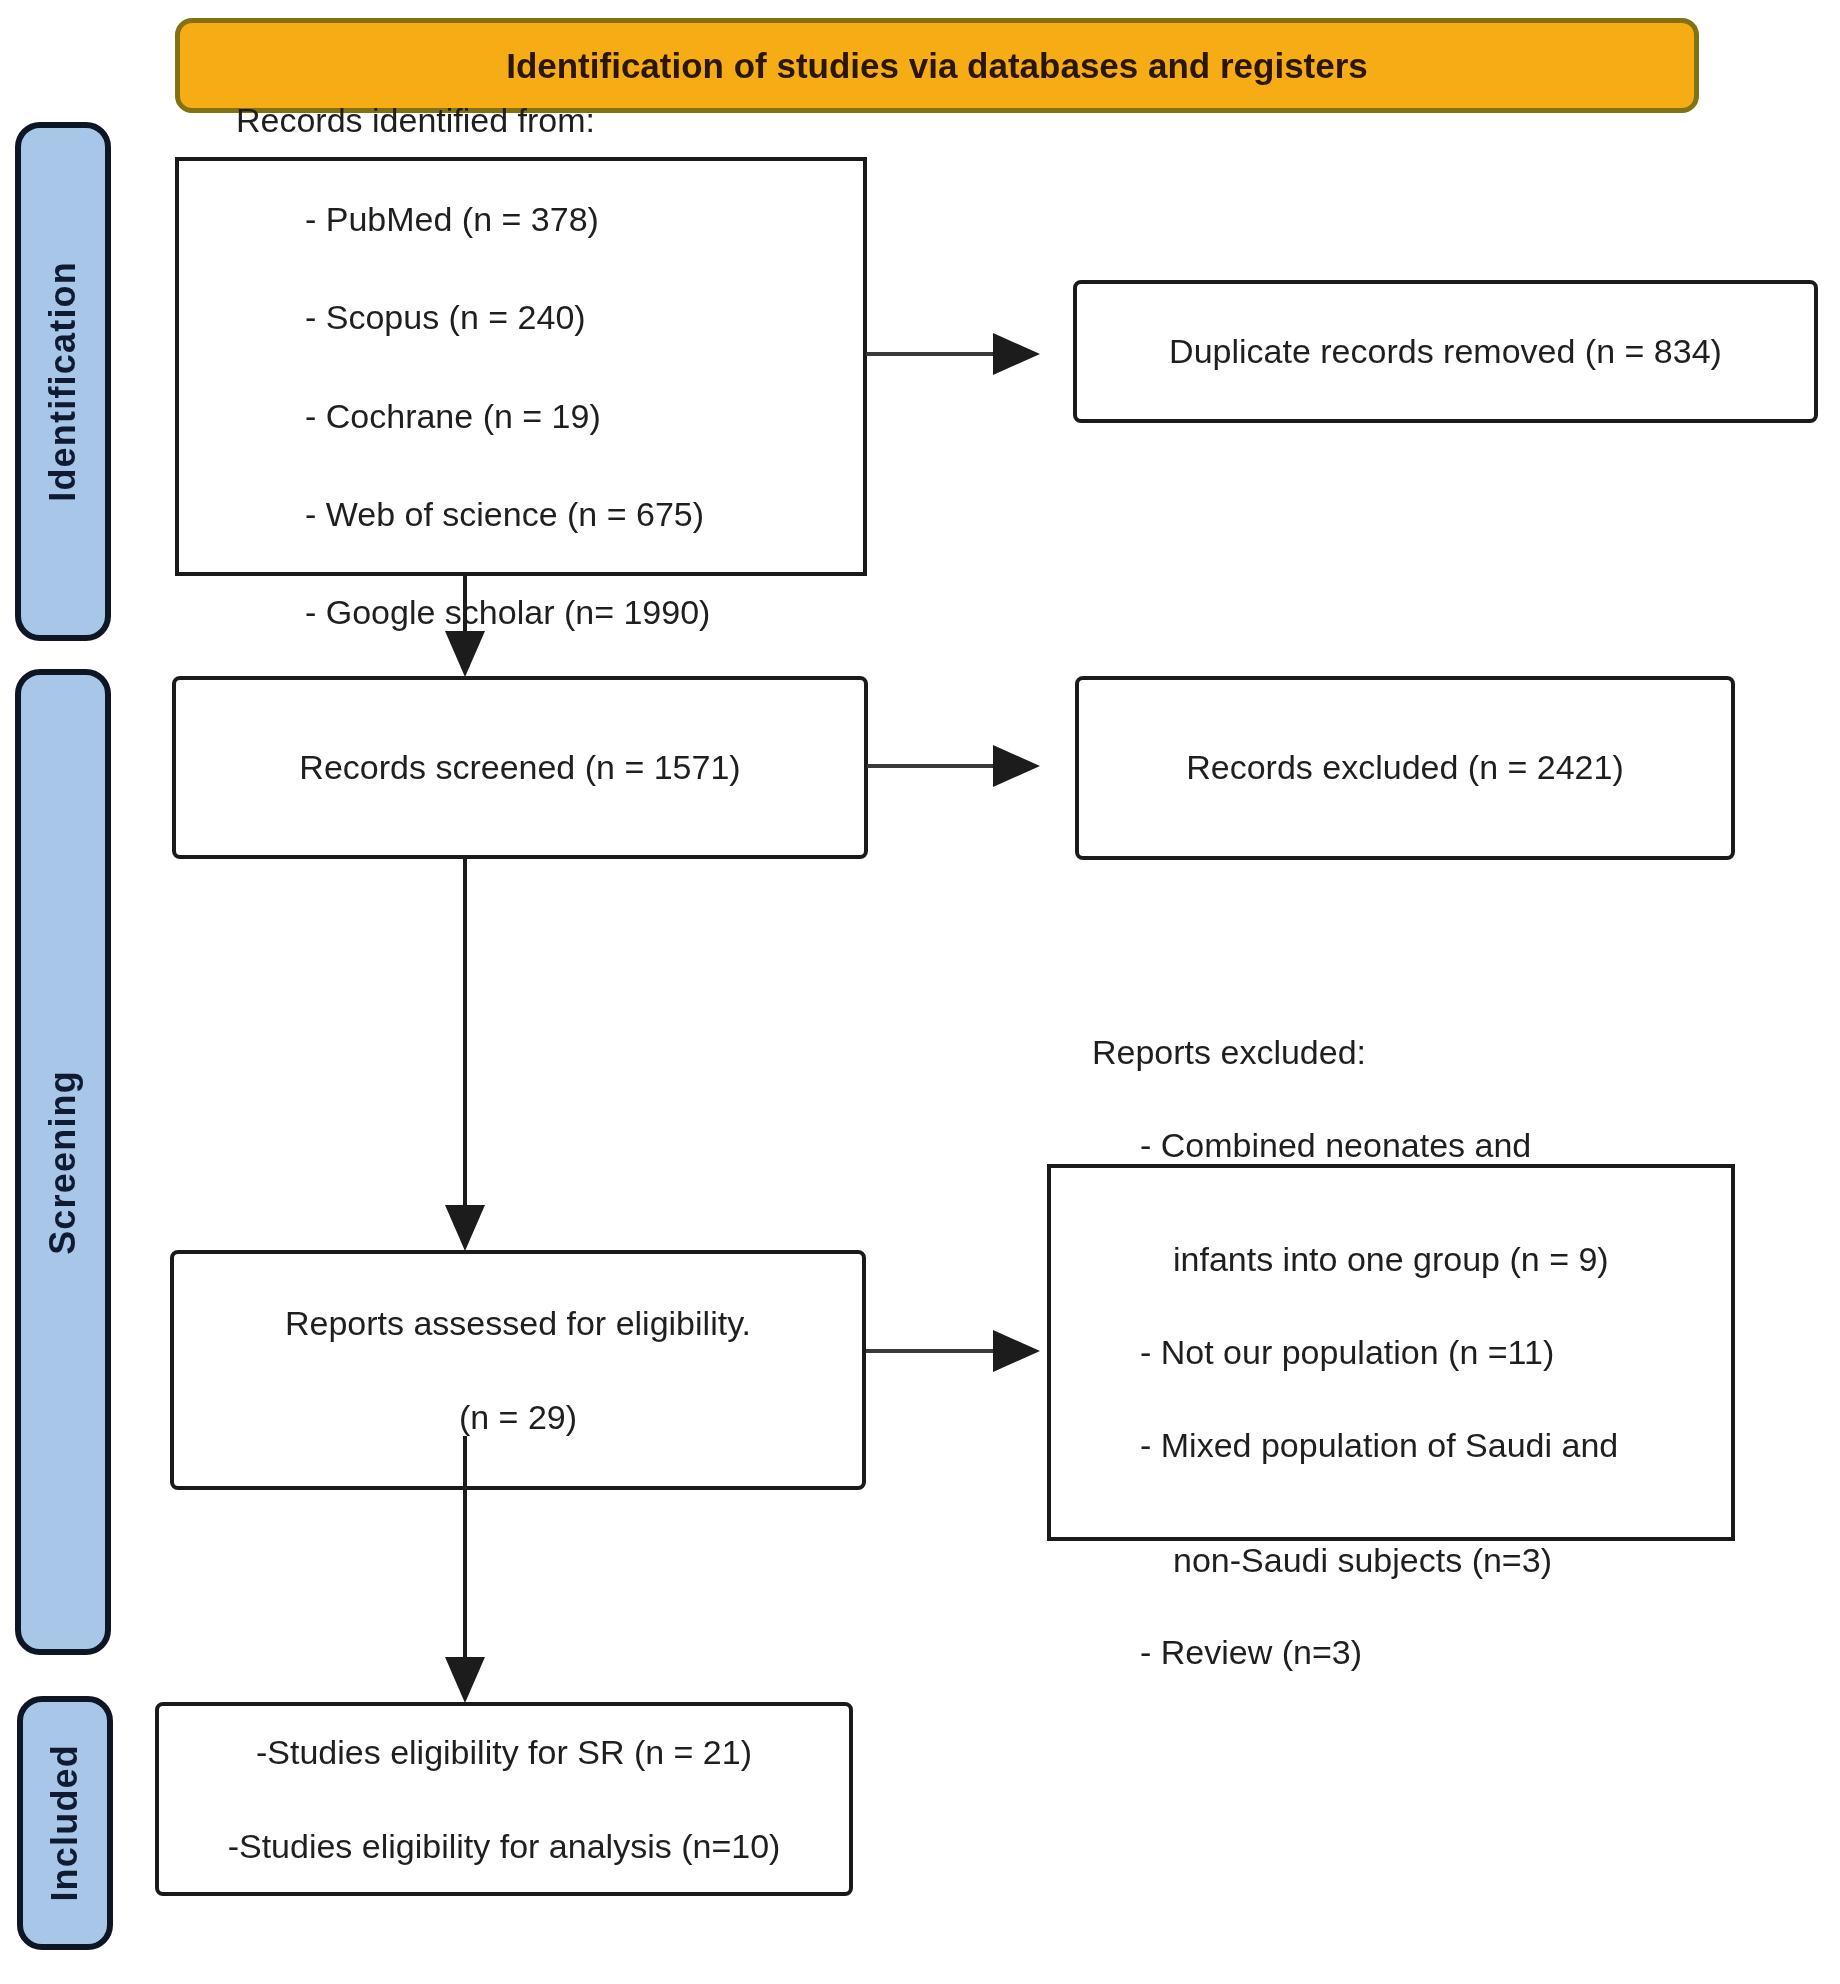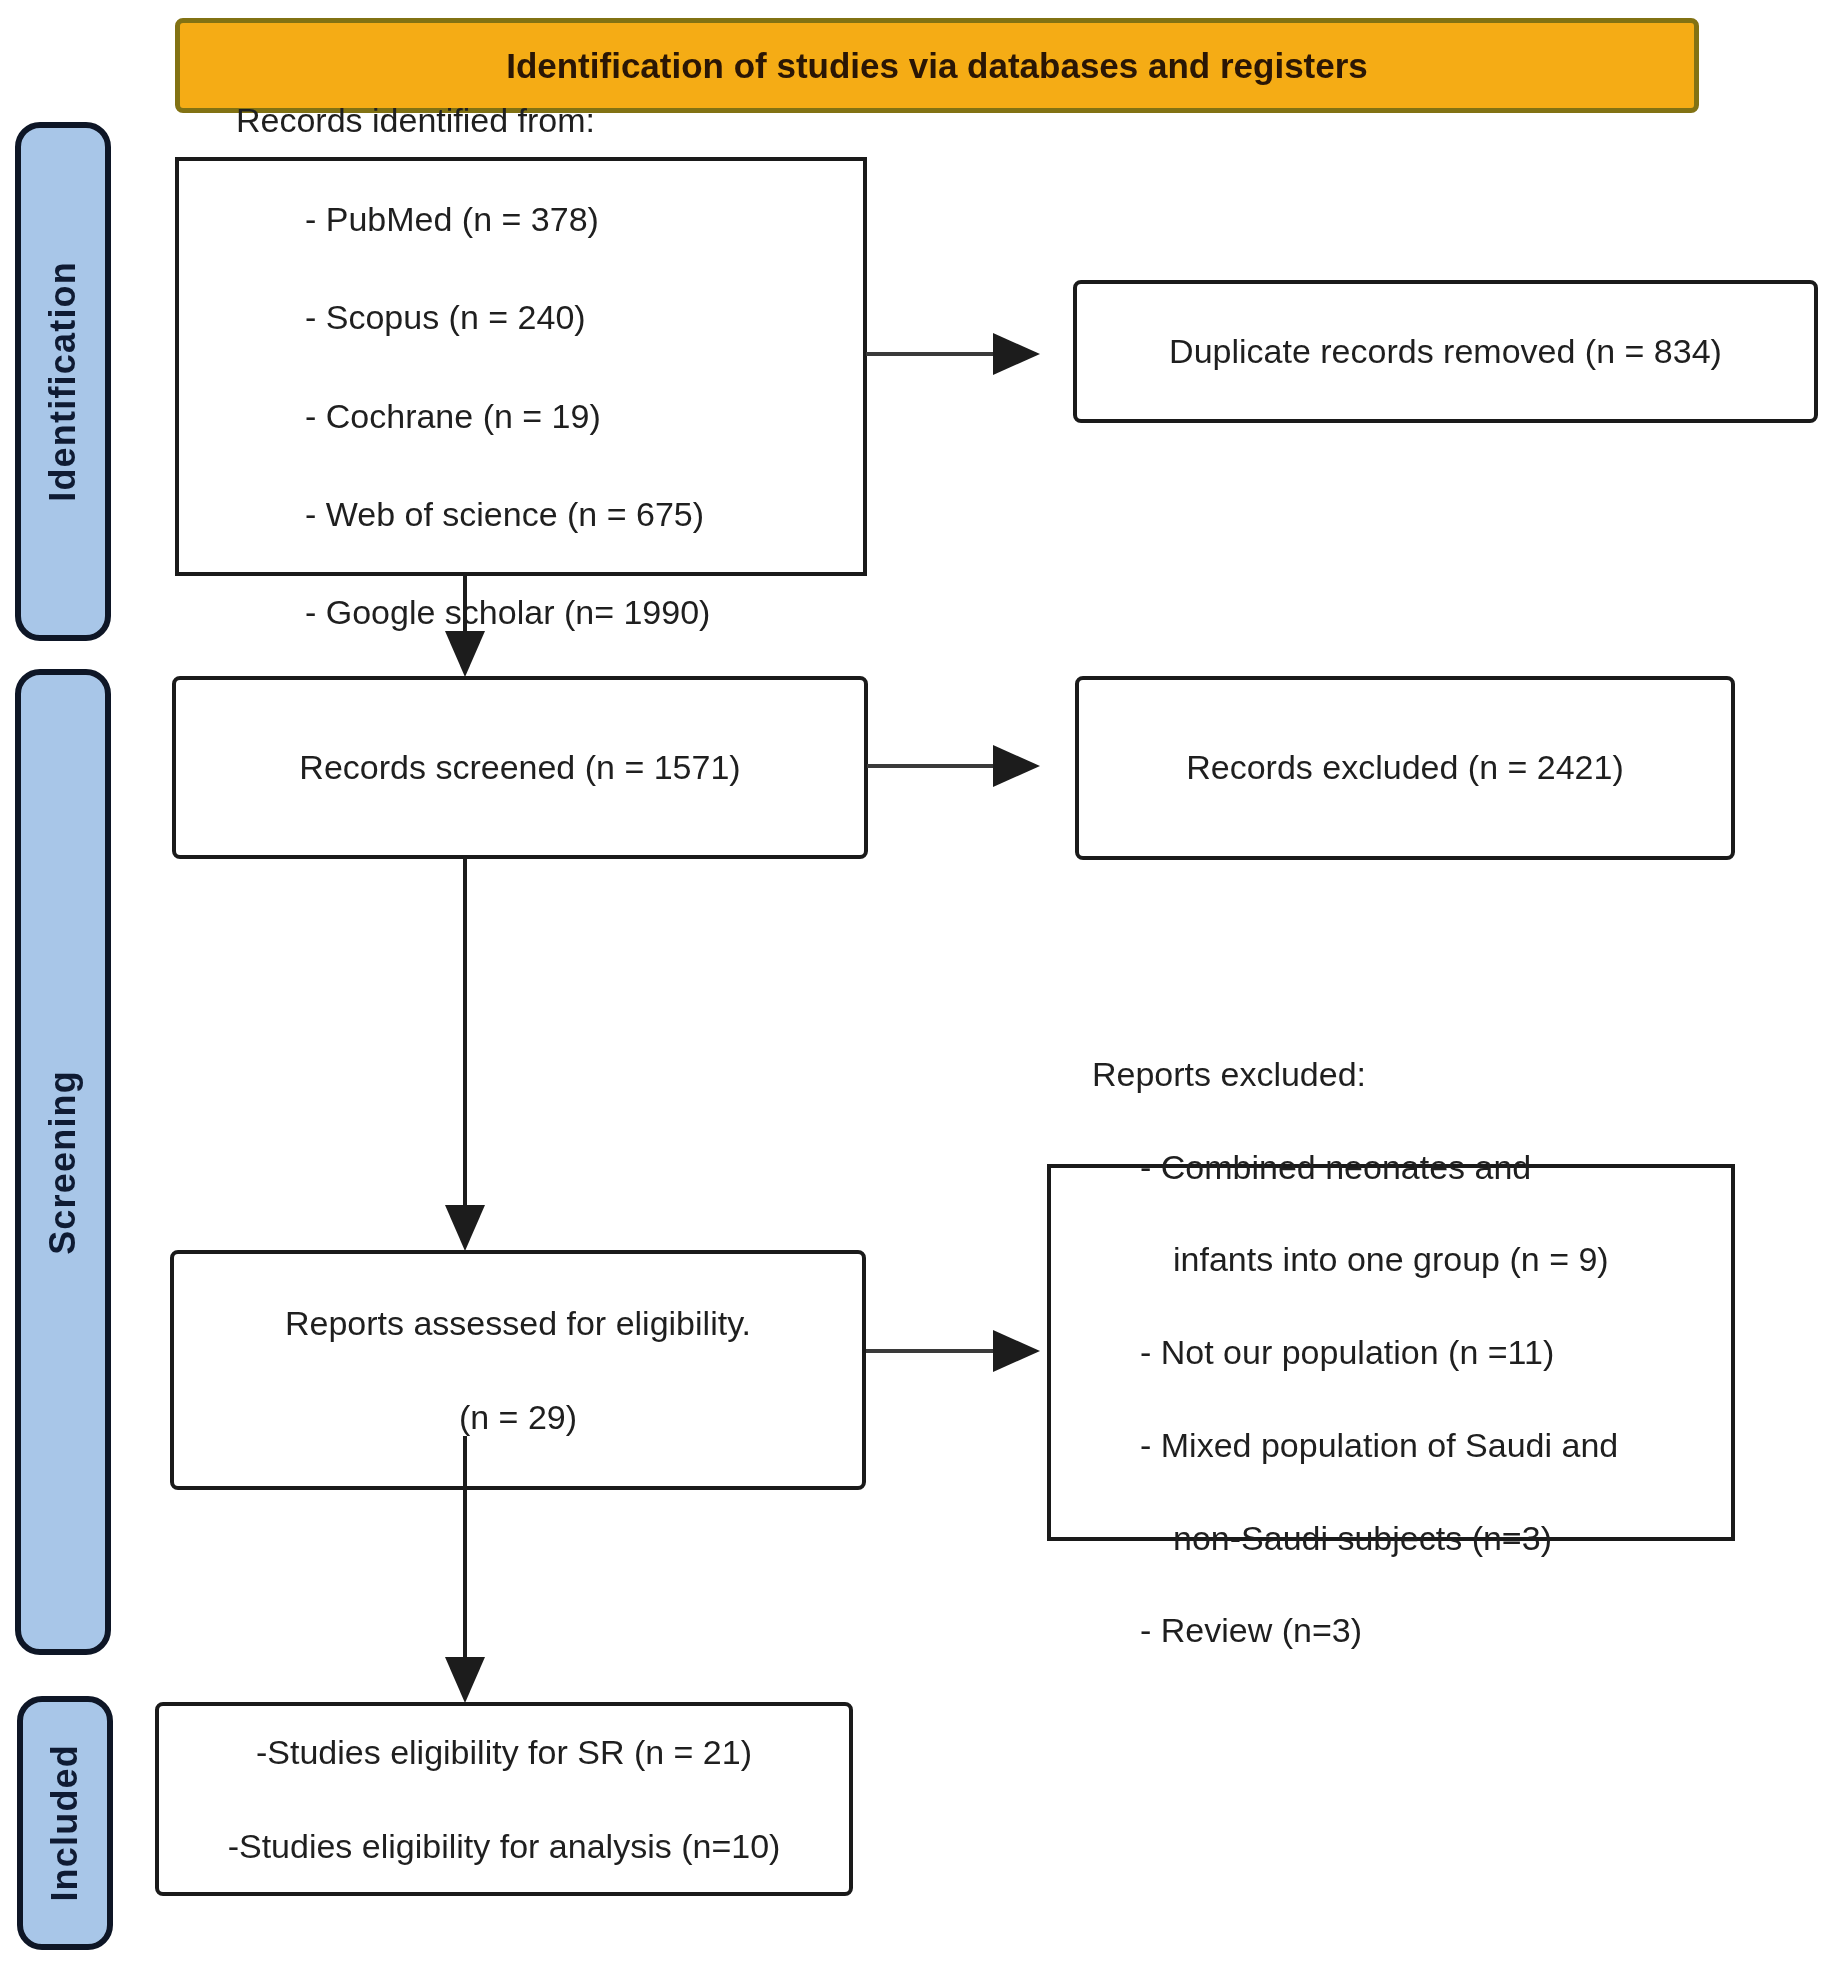--- a/index.html
+++ b/index.html
@@ -10,21 +10,21 @@
   html,body{margin:0;padding:0;background:var(--bg);}
   #canvas{
     position:relative; width:1840px; height:1985px; background:var(--bg);
     font-family:"Liberation Sans", sans-serif; color:var(--text-color);
     overflow:hidden;
   }
   
   .banner{
     position:absolute; left:175px; top:18px; width:1524px; height:95px;
     background:var(--banner-fill); border:5.4px solid var(--banner-border);
-    border-radius:8px; box-sizing:border-box;
+    border-radius:17px; box-sizing:border-box;
     display:flex; align-items:center; justify-content:center;
   }
   .banner-title{
     font-size:35px; font-weight:bold; color:var(--banner-text); text-align:center;
   }
   
   .stage{
     position:absolute; background:var(--stage-fill);
     border:6px solid var(--stage-border); border-radius:25px; box-sizing:border-box;
     display:flex; align-items:center; justify-content:center;
@@ -48,21 +48,21 @@
   #box-identified{left:175px; top:157px; width:692px; height:419px; padding-left:57px; line-height:1.72;}
   #box-duplicates{left:1073px; top:280px; width:745px; height:143px;}
   #box-screened{left:172px; top:676px; width:696px; height:183px;}
   #box-records-excluded{left:1047px; top:676px; width:660px; height:184px;margin-left:28px;}
   #box-assessed{left:170px; top:1250px; width:696px; height:240px; line-height:1.6;}
   #box-reports-excluded{left:1047px; top:1164px; width:688px; height:377px; padding-left:41px; line-height:1.55;}
   #box-included{left:155px; top:1702px; width:698px; height:194px; line-height:1.6;}
   .line-indent-0{padding-left:0;}
   .line-indent-1{padding-left:69px;}
   #box-reports-excluded .line-indent-1{padding-left:48px;}
-  #box-reports-excluded .line-indent-2{padding-left:81px;}
+  #box-reports-excluded .line-indent-2{padding-left:81px;margin-top:22px;}
   
   .vline{position:absolute; width:4.2px; background:var(--arrow-color);}
   .vhead{
     position:absolute; width:0; height:0;
     border-left:20.5px solid transparent; border-right:20.5px solid transparent;
     border-top:46px solid var(--arrow-color);
   }
   .hline{position:absolute; height:4.2px; background:#3A3A3A;}
   .hhead{
     position:absolute; width:0; height:0;

